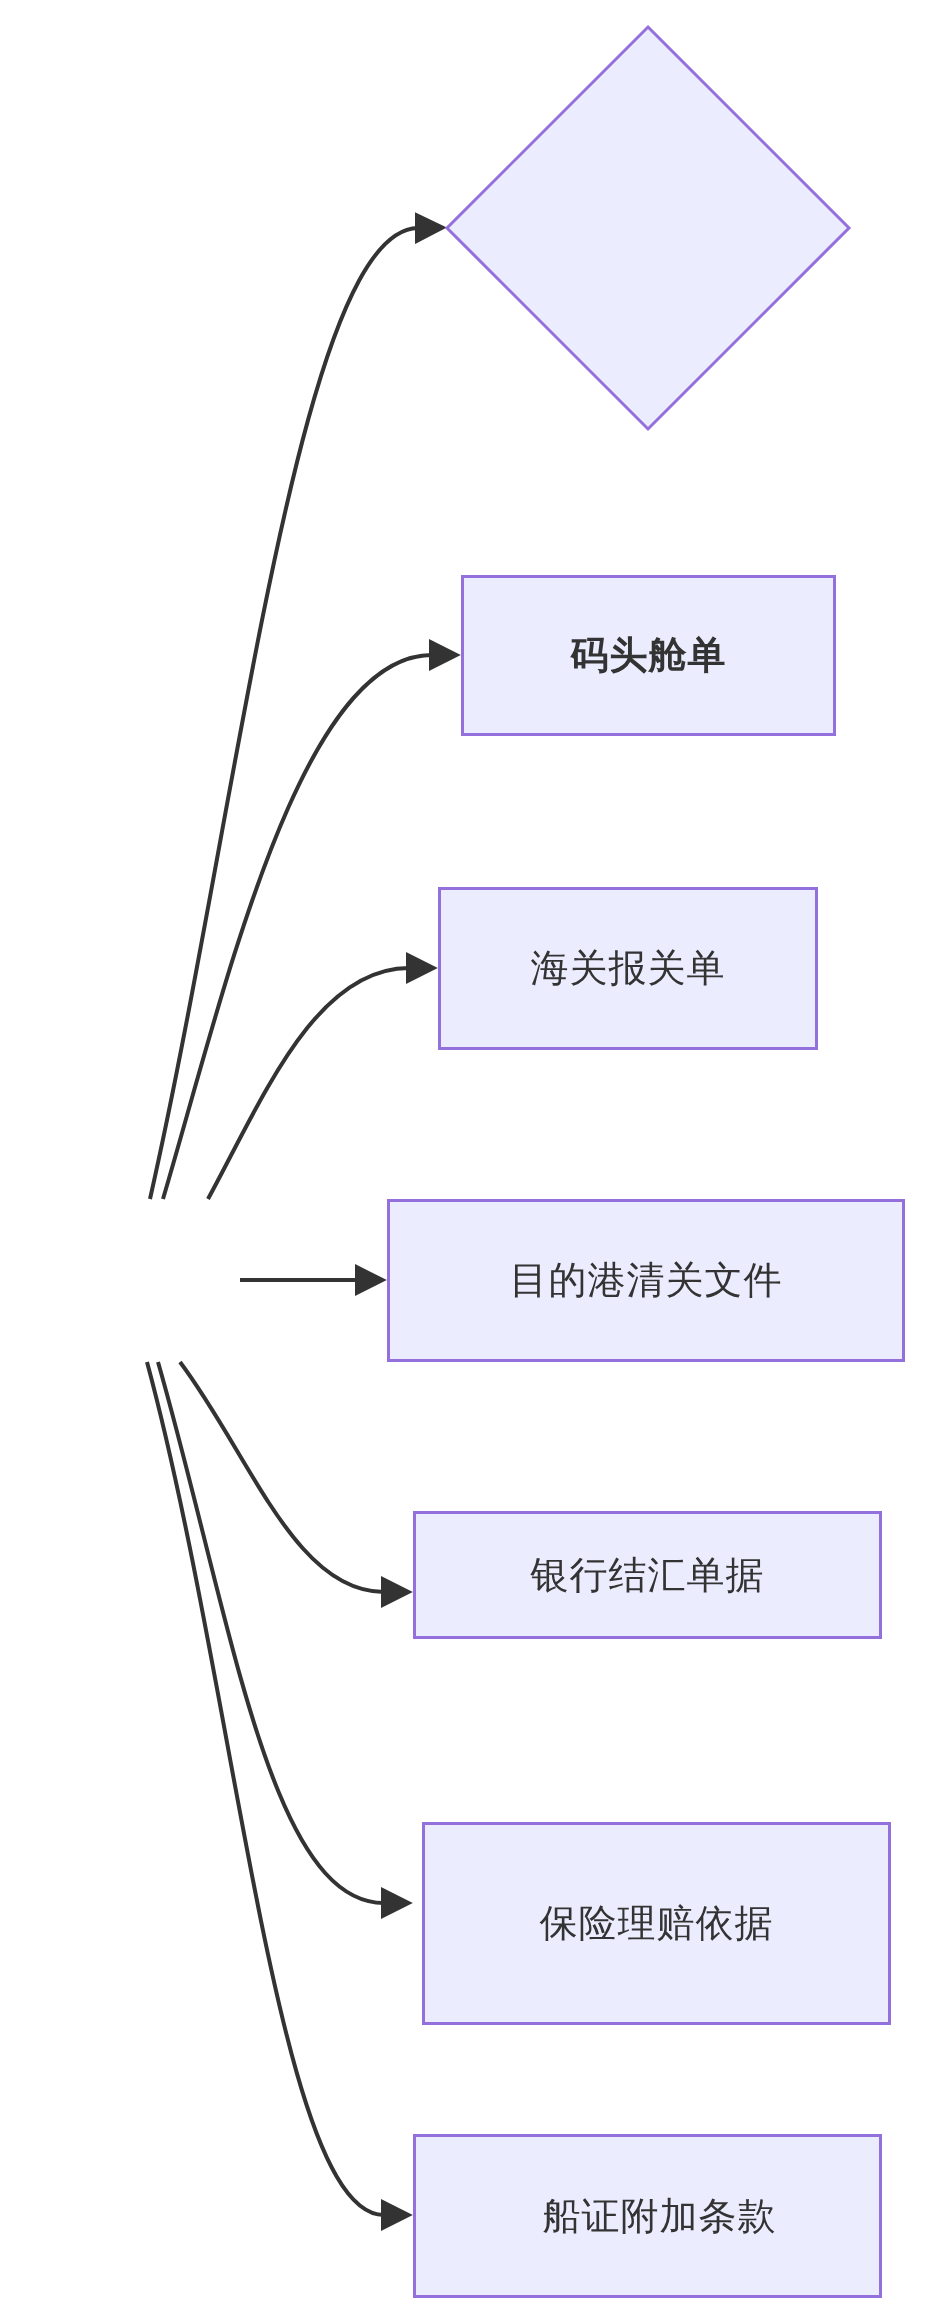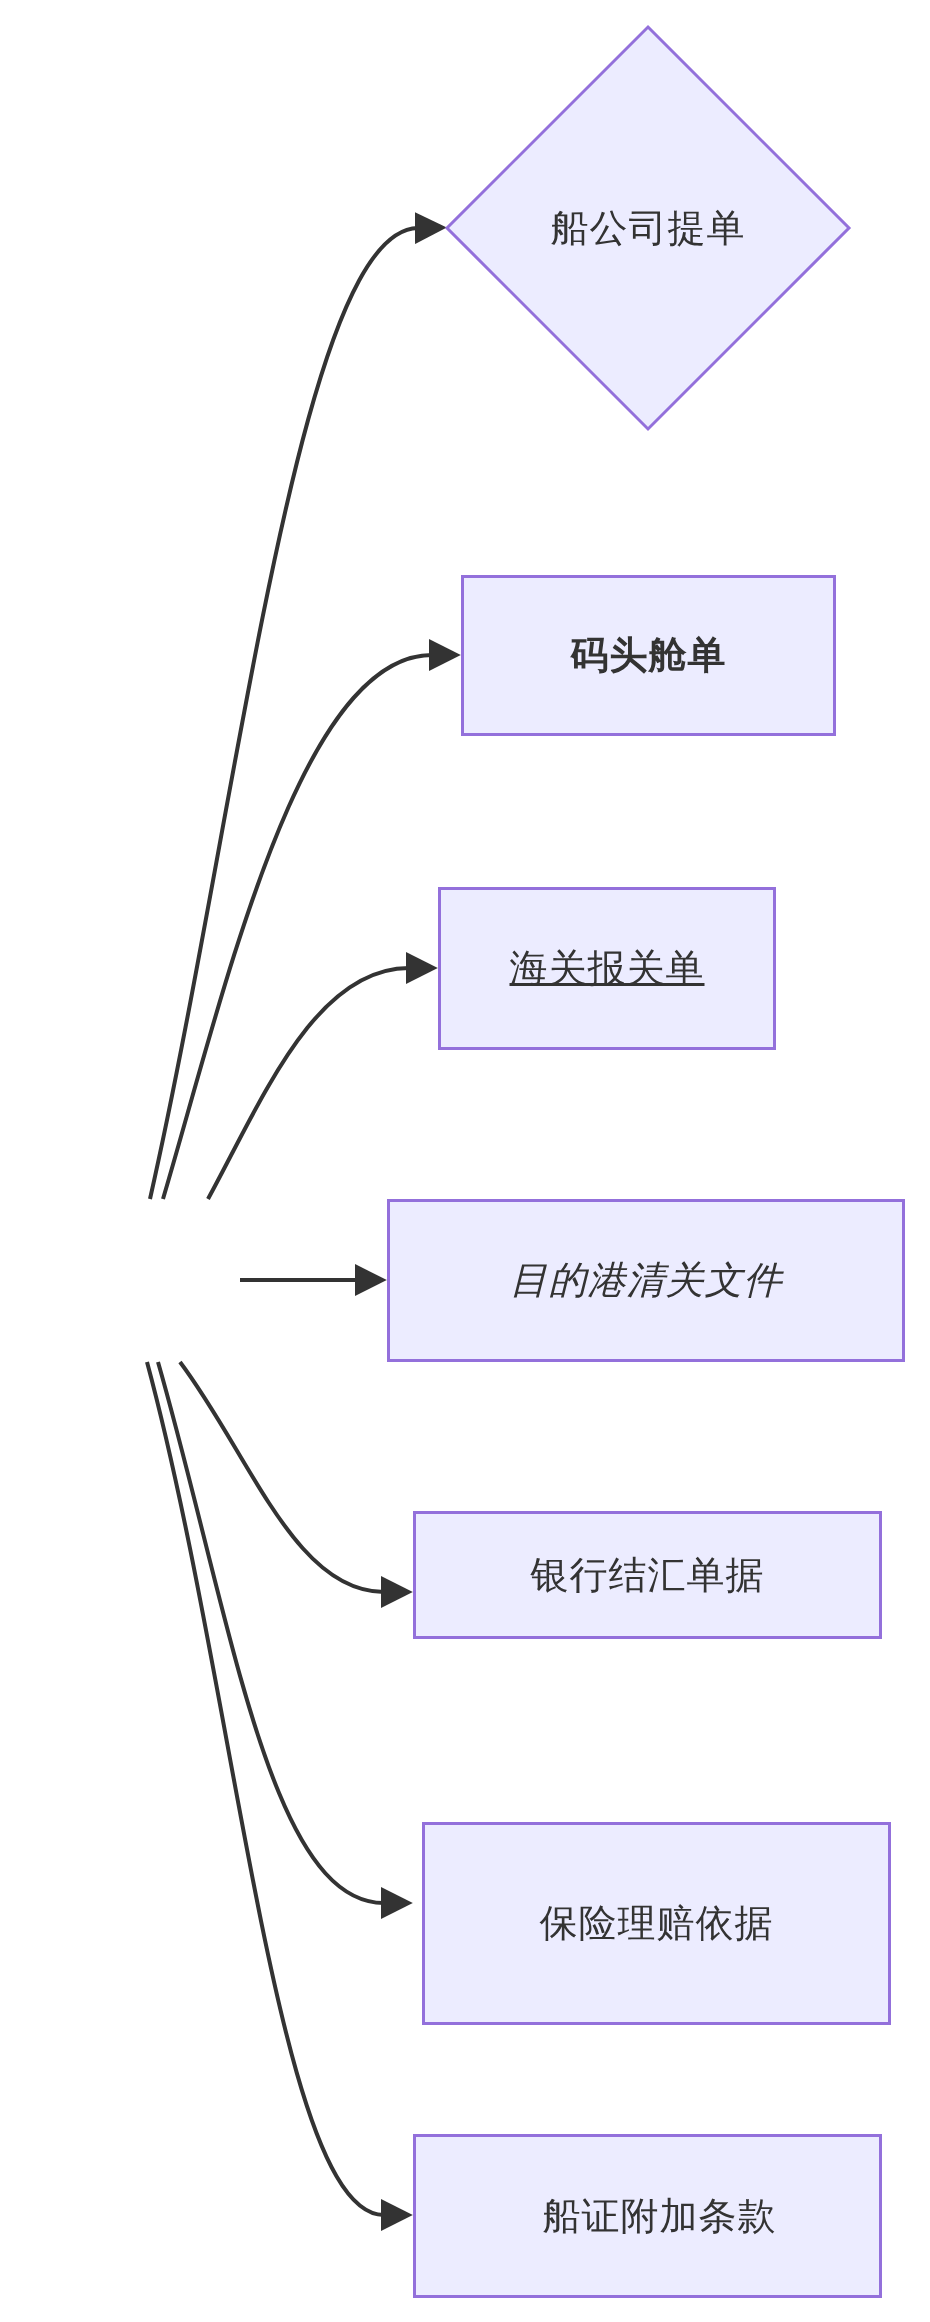--- a/index.html
+++ b/index.html
@@ -58,22 +58,22 @@
     letter-spacing: 1px;
     text-align: center;
     white-space: nowrap;
   }
   .node-si {
     left: 23px;  top: 1199px;  width: 217px; height: 163px;
     font-size: 46px;
     letter-spacing: 0;
   }
   .node-dock-manifest           { left: 461px; top: 575px;  width: 375px; height: 161px; font-weight: bold; }
-  .node-customs-declaration     { left: 438px; top: 887px;  width: 338px; height: 163px; text-decoration: underline; }
-  .node-dest-port-clearance     { left: 387px; top: 1199px; width: 518px; height: 163px; font-style: italic; }
+  .node-customs-declaration     { left: 438px; top: 887px;  width: 380px; height: 163px; }
+  .node-dest-port-clearance     { left: 387px; top: 1199px; width: 518px; height: 163px; }
   .node-bank-settlement         { left: 413px; top: 1511px; width: 469px; height: 128px; }
   .node-insurance-claim         { left: 422px; top: 1822px; width: 469px; height: 203px; }
   .node-ship-cert-clauses       { left: 413px; top: 2134px; width: 469px; height: 164px; padding-left: 24px; }
   .node-ship-bl-label           { left: 447px; top: 128px;  width: 402px; height: 200px; }
 </style>
 </head>
 <body>
 
 <div class="canvas">
 
@@ -88,23 +88,20 @@
     <path class="edge" d="M 163 1199 C 225 990 300 655 432 655" marker-end="url(#arrowhead)"></path>
     <path class="edge" d="M 208 1199 C 262 1100 315 968 409 968" marker-end="url(#arrowhead)"></path>
     <path class="edge" d="M 240 1280 L 358 1280" marker-end="url(#arrowhead)"></path>
     <path class="edge" d="M 180 1362 C 250 1455 295 1592 384 1592" marker-end="url(#arrowhead)"></path>
     <path class="edge" d="M 158 1362 C 232 1620 270 1903 384 1903" marker-end="url(#arrowhead)"></path>
     <path class="edge" d="M 147 1362 C 238 1700 278 2215 384 2215" marker-end="url(#arrowhead)"></path>
 
     <polygon class="diamond-shape" points="648,27 849,228 648,429 447,228"></polygon>
   </svg>
 
-  <div class="node-diamond-label node-ship-bl-label">
-    <span>船公司提单</span>
-  </div>
 
   <div class="node node-dock-manifest">
     <span>码头舱单</span>
   </div>
 
   <div class="node node-customs-declaration">
     <span>海关报关单</span>
   </div>
 
 

